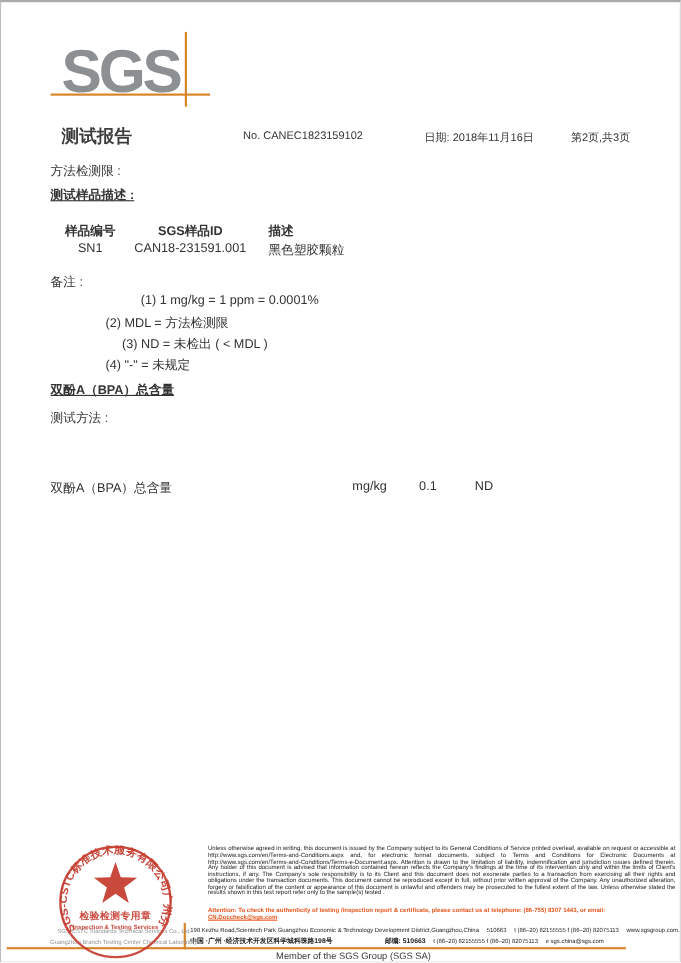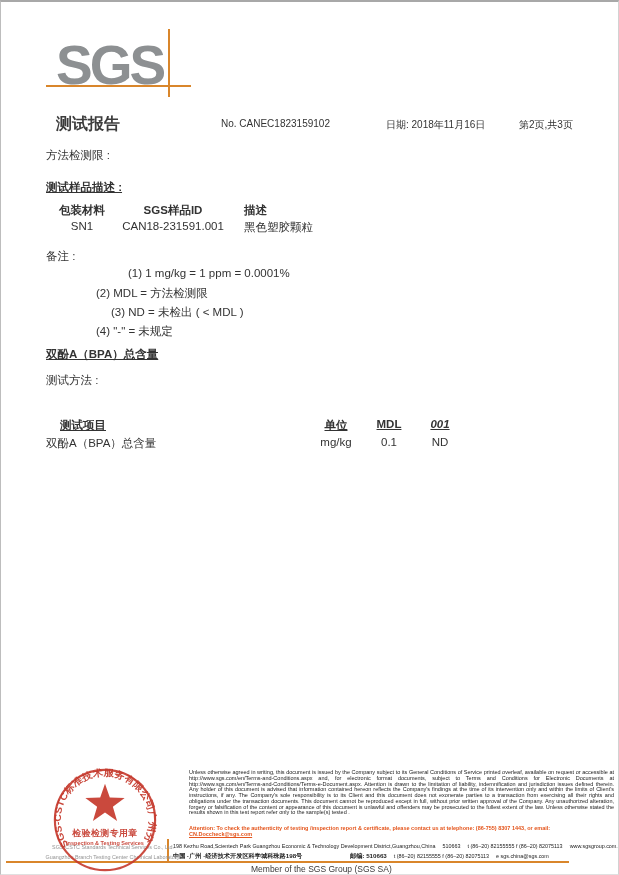--- a/index.html
+++ b/index.html
@@ -53,49 +53,43 @@
   <div class="abs oline" style="left:45px;top:83px;width:145px;height:2px;"></div>
   <div class="abs oline" style="left:167px;top:27px;width:2px;height:68px;"></div>
 
   <div class="abs doc-title">测试报告</div>
   <div class="abs hdr-item" style="left:220px;">No. CANEC1823159102</div>
   <div class="abs hdr-item" style="left:385px;">日期: 2018年11月16日</div>
   <div class="abs hdr-item" style="left:518px;">第2页,共3页</div>
 
   <div class="abs body-text" style="left:45px;top:146px;">方法检测限 :</div>
 
-  <div class="abs body-text b u" style="left:45px;top:178px;">测试样品描述 :</div>
+  <div class="abs body-text b u" style="left:45px;top:168px;">测试样品描述 :</div>
 
   <div class="abs body-text stbl-row b" style="top:201px;">
-    <span class="stbl-c1">包装材料</span>
+    <span class="stbl-c1">样品编号</span>
     <span class="stbl-c2">SGS样品ID</span>
     <span class="stbl-c3">描述</span>
   </div>
   <div class="abs body-text stbl-row" style="top:218px;">
     <span class="stbl-c1">SN1</span>
     <span class="stbl-c2">CAN18-231591.001</span>
     <span class="stbl-c3">黑色塑胶颗粒</span>
   </div>
 
   <div class="abs body-text" style="left:45px;top:247px;">备注 :</div>
   <div class="abs body-text" style="left:95px;top:265px;margin-left:32px;">(1) 1 mg/kg = 1 ppm = 0.0001%</div>
   <div class="abs body-text" style="left:95px;top:284px;">(2) MDL = 方法检测限</div>
   <div class="abs body-text" style="left:110px;top:303px;">(3) ND = 未检出 ( &lt; MDL )</div>
   <div class="abs body-text" style="left:95px;top:322px;">(4) "-" = 未规定</div>
 
   <div class="abs body-text b u" style="left:45px;top:345px;">双酚A（BPA）总含量</div>
 
   <div class="abs body-text" style="left:45px;top:371px;">测试方法 :</div>
 
-  <div class="abs body-text rtbl-row" style="top:416px;">
-    <span class="rtbl-c1"><span class="u b" style="margin-left:14px;">测试项目</span></span>
-    <span class="rtbl-c2"><span class="u b">单位</span></span>
-    <span class="rtbl-c3"><span class="u b">MDL</span></span>
-    <span class="rtbl-c4"><span class="u b it">001</span></span>
-  </div>
   <div class="abs body-text rtbl-row" style="top:434px;">
     <span class="rtbl-c1">双酚A（BPA）总含量</span>
     <span class="rtbl-c2">mg/kg</span>
     <span class="rtbl-c3">0.1</span>
     <span class="rtbl-c4">ND</span>
   </div>
 
   <div class="abs disclaimer">Unless otherwise agreed in writing, this document is issued by the Company subject to its General Conditions of Service printed overleaf, available on request or accessible at http://www.sgs.com/en/Terms-and-Conditions.aspx and, for electronic format documents, subject to Terms and Conditions for Electronic Documents at http://www.sgs.com/en/Terms-and-Conditions/Terms-e-Document.aspx. Attention is drawn to the limitation of liability, indemnification and jurisdiction issues defined therein. Any holder of this document is advised that information contained hereon reflects the Company's findings at the time of its intervention only and within the limits of Client's instructions, if any. The Company's sole responsibility is to its Client and this document does not exonerate parties to a transaction from exercising all their rights and obligations under the transaction documents. This document cannot be reproduced except in full, without prior written approval of the Company. Any unauthorized alteration, forgery or falsification of the content or appearance of this document is unlawful and offenders may be prosecuted to the fullest extent of the law. Unless otherwise stated the results shown in this test report refer only to the sample(s) tested .</div>
 
   <div class="abs attention"><span>Attention: To check the authenticity of testing /inspection report &amp; certificate, please contact us at telephone: (86-755) 8307 1443, or email: </span><span class="u">CN.Doccheck@sgs.com</span></div>

